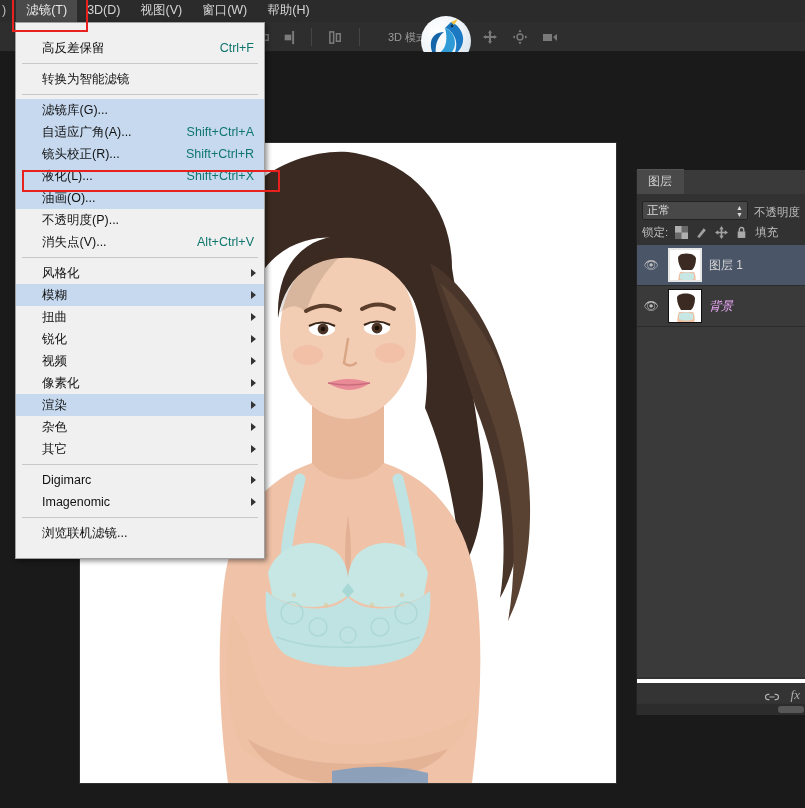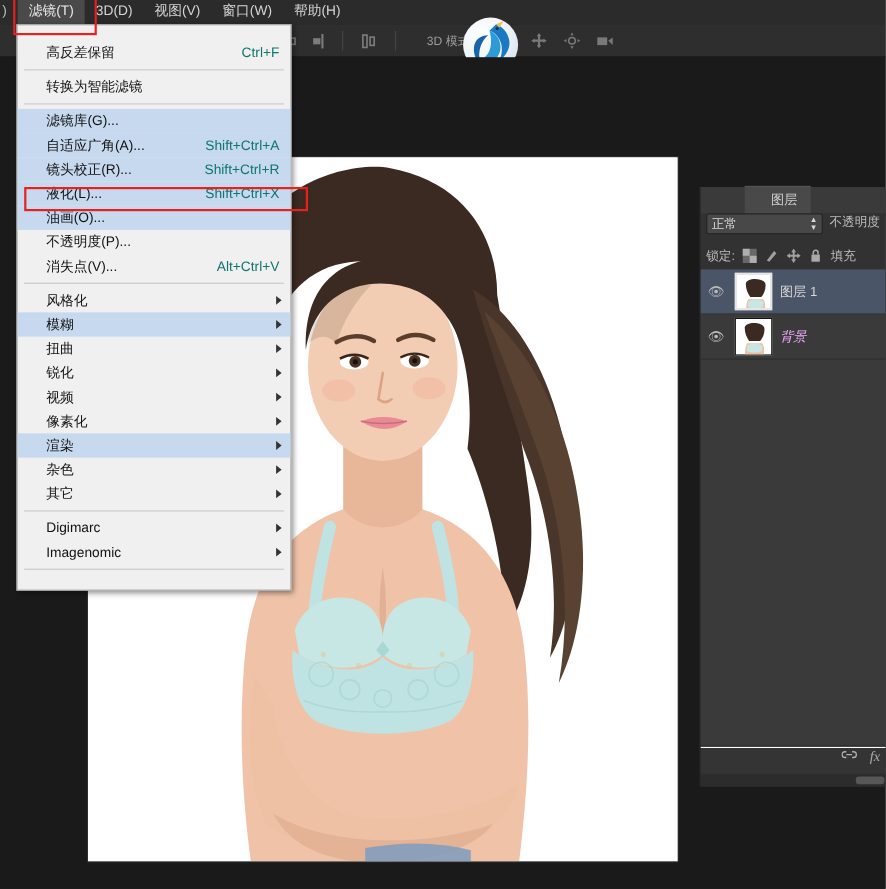--- a/index.html
+++ b/index.html
@@ -55,35 +55,35 @@
   .model { position: absolute; left: 0; top: 0; width: 536px; height: 640px; }
 
   
   .panel {
     position: absolute; left: 636px; top: 170px; width: 169px; height: 545px;
     background: #323232; border-left: 1px solid #222;
   }
   .panel-tabs { height: 24px; background: #3a3a3a; display: flex; align-items: flex-end; }
   .panel-tab {
     background: #494949; color: #cfcfcf; font-size: 12px;
-    padding: 3px 12px 4px 24px; border-top: 1px solid #555; margin-left: 40px;
+    padding: 3px 12px 4px 11px; border-top: 1px solid #555;
   }
   .filter-row {
     height: 30px; display: flex; align-items: center; padding: 0 6px; gap: 8px;
     border-bottom: 1px solid #2a2a2a; background: #323232;
   }
   .kind-select {
     display: flex; align-items: center; gap: 6px;
     background: #484848; border: 1px solid #232323; border-radius: 2px;
     height: 20px; padding: 0 4px; color: #d5d5d5; font-size: 11.5px;
   }
   .kind-select .arrows { font-size: 8px; line-height: 8px; color: #cfcfcf; }
   .ftoggle { color: #9e9e9e; font-size: 13px; opacity: .85; }
   .blend-row {
-    height: 26px; display: flex; align-items: flex-start; padding: 0 5px; gap: 6px;
+    height: 26px; display: flex; align-items: flex-end; padding: 0 5px; gap: 6px;
     background: #323232;
   }
   .blend-select {
     background: #484848; border: 1px solid #232323; border-radius: 2px;
     height: 19px; width: 110px; color: #d8d8d8; font-size: 11.5px;
     display: flex; align-items: center; justify-content: space-between; padding: 0 4px;
   }
   .panel-label { color: #bdbdbd; font-size: 11.5px; white-space: nowrap; }
   .lock-row {
     height: 25px; display: flex; align-items: center; padding: 0 5px; gap: 7px;
@@ -97,22 +97,22 @@
   }
   .layer-row.selected { background: #4a5568; }
   .eye { width: 20px; text-align: center; color: #bcbcbc; font-size: 12px; }
   .thumb { width: 34px; height: 34px; background: #fff; border: 1px solid #111; position: relative; overflow: hidden; }
   .thumb.sel { border: 2px solid #e6e6e6; }
   .layer-name { color: #d6d6d6; font-size: 12px; }
   .layer-name.bg { font-style: italic; color: #f0abfc; }
   .layer-empty { background: #3a3a3a; }
   .panel-footer {
     position: absolute; left: 0; bottom: 12px; width: 169px; height: 24px;
-    background: #343434; border-top: 1px solid #ffffff;
-    display: flex; align-items: flex-start; justify-content: flex-end; gap: 12px; padding-right: 6px;
+    background: #343434; border-top: 4px solid #ffffff;
+    display: flex; align-items: flex-end; justify-content: flex-end; gap: 12px; padding-right: 6px;
     color: #adadad; font-size: 12px;
   }
   .panel-scroll { position: absolute; left: 0; bottom: 0; width: 169px; height: 11px; background: #2c2c2c; }
   .panel-scroll i { position: absolute; right: 2px; top: 2px; width: 26px; height: 7px; background: #575757; border-radius: 3px; display: block; }
 
   
   .menu {
     position: absolute; left: 15px; top: 22px; width: 250px;
     background: #f0f0f0; border: 1px solid #a0a0a0;
     box-shadow: 2px 2px 5px rgba(0,0,0,.45);
@@ -432,18 +432,21 @@
     <div class="mi">
       <span>Digimarc</span>
       <span class="caret"></span>
     </div>
     <div class="mi">
       <span>Imagenomic</span>
       <span class="caret"></span>
     </div>
     <div class="msep"></div>
 
+    <div class="mi">
+      <span>浏览联机滤镜...</span>
+    </div>
   </div>
 
   <div class="redbox" style="left:12px; top:-2px; width:76px; height:34px;"></div>
   <div class="redbox" style="left:22px; top:170px; width:258px; height:22px;"></div>
 
 </div>
 
 </body></html>

